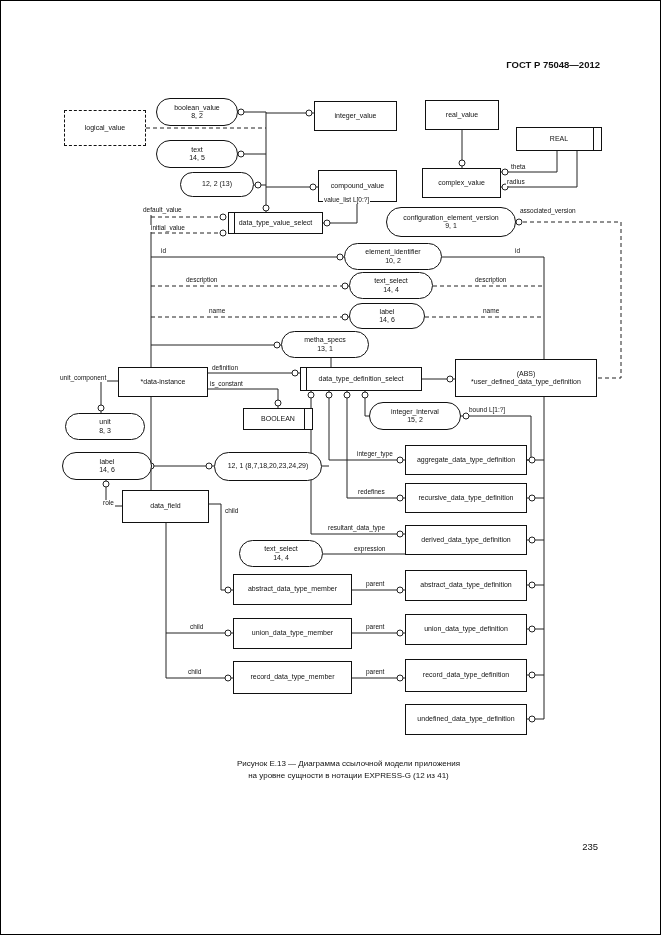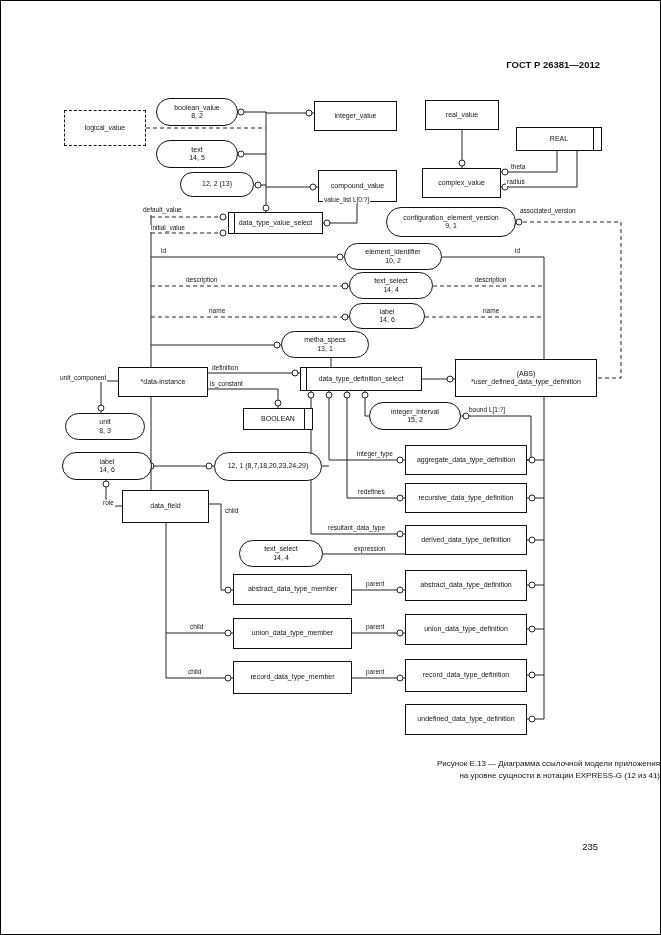--- a/index.html
+++ b/index.html
@@ -3,41 +3,41 @@
 <meta charset="utf-8">
 <style>
   html,body{margin:0;padding:0;background:#e8e8e8;}
   .page{
     position:relative;width:661px;height:935px;background:#ffffff;
     border:1px solid #000;box-sizing:border-box;overflow:hidden;
     font-family:"Liberation Sans", sans-serif;color:#111;
   }
   .hdr{position:absolute;top:58px;right:60px;font-size:9.5px;font-weight:bold;}
   .pagenum{position:absolute;top:840px;right:62px;font-size:9.5px;margin-left:19px;}
-  .caption{position:absolute;left:0;right:0;top:757px;text-align:right;
+  .caption{position:absolute;left:0;right:0;top:757px;text-align:center;
     font-size:8px;line-height:1.55;white-space:pre-line;padding-left:36px;}
   svg.wires{position:absolute;left:0;top:0;pointer-events:none;}
   .node{
     position:absolute;border:1px solid #111;background:#fff;
     display:flex;align-items:center;justify-content:center;text-align:center;
     font-size:7px;line-height:1.2;white-space:pre-line;box-sizing:border-box;
     z-index:2;padding:1px;
   }
   .oval{border-radius:999px;}
   .dashed{border-style:dashed;}
   .bar-left::before{content:"";position:absolute;left:5px;top:0;bottom:0;border-left:1px solid #111;}
   .bar-right::after{content:"";position:absolute;right:7px;top:0;bottom:0;border-left:1px solid #111;}
   .lbl{position:absolute;font-size:6.5px;white-space:nowrap;z-index:3;background:#fff;padding:0 1px;line-height:1;}
 </style>
 </head>
 <body>
 
 <div class="page">
 
-  <div class="hdr">ГОСТ Р 26381—2012</div>
+  <div class="hdr">ГОСТ Р 75048—2012</div>
 
   <svg class="wires" width="661" height="935">
     <g fill="none" stroke="#222" stroke-width="1">
       <polyline points="265,211 265,111"></polyline>
       <polyline points="237,111 265,111"></polyline>
       <polyline points="237,153 265,153"></polyline>
       <polyline points="253,184 265,184"></polyline>
       <polyline points="265,112 313,112"></polyline>
       <polyline points="265,186 317,186"></polyline>
       <polyline points="461,129 461,167"></polyline>

